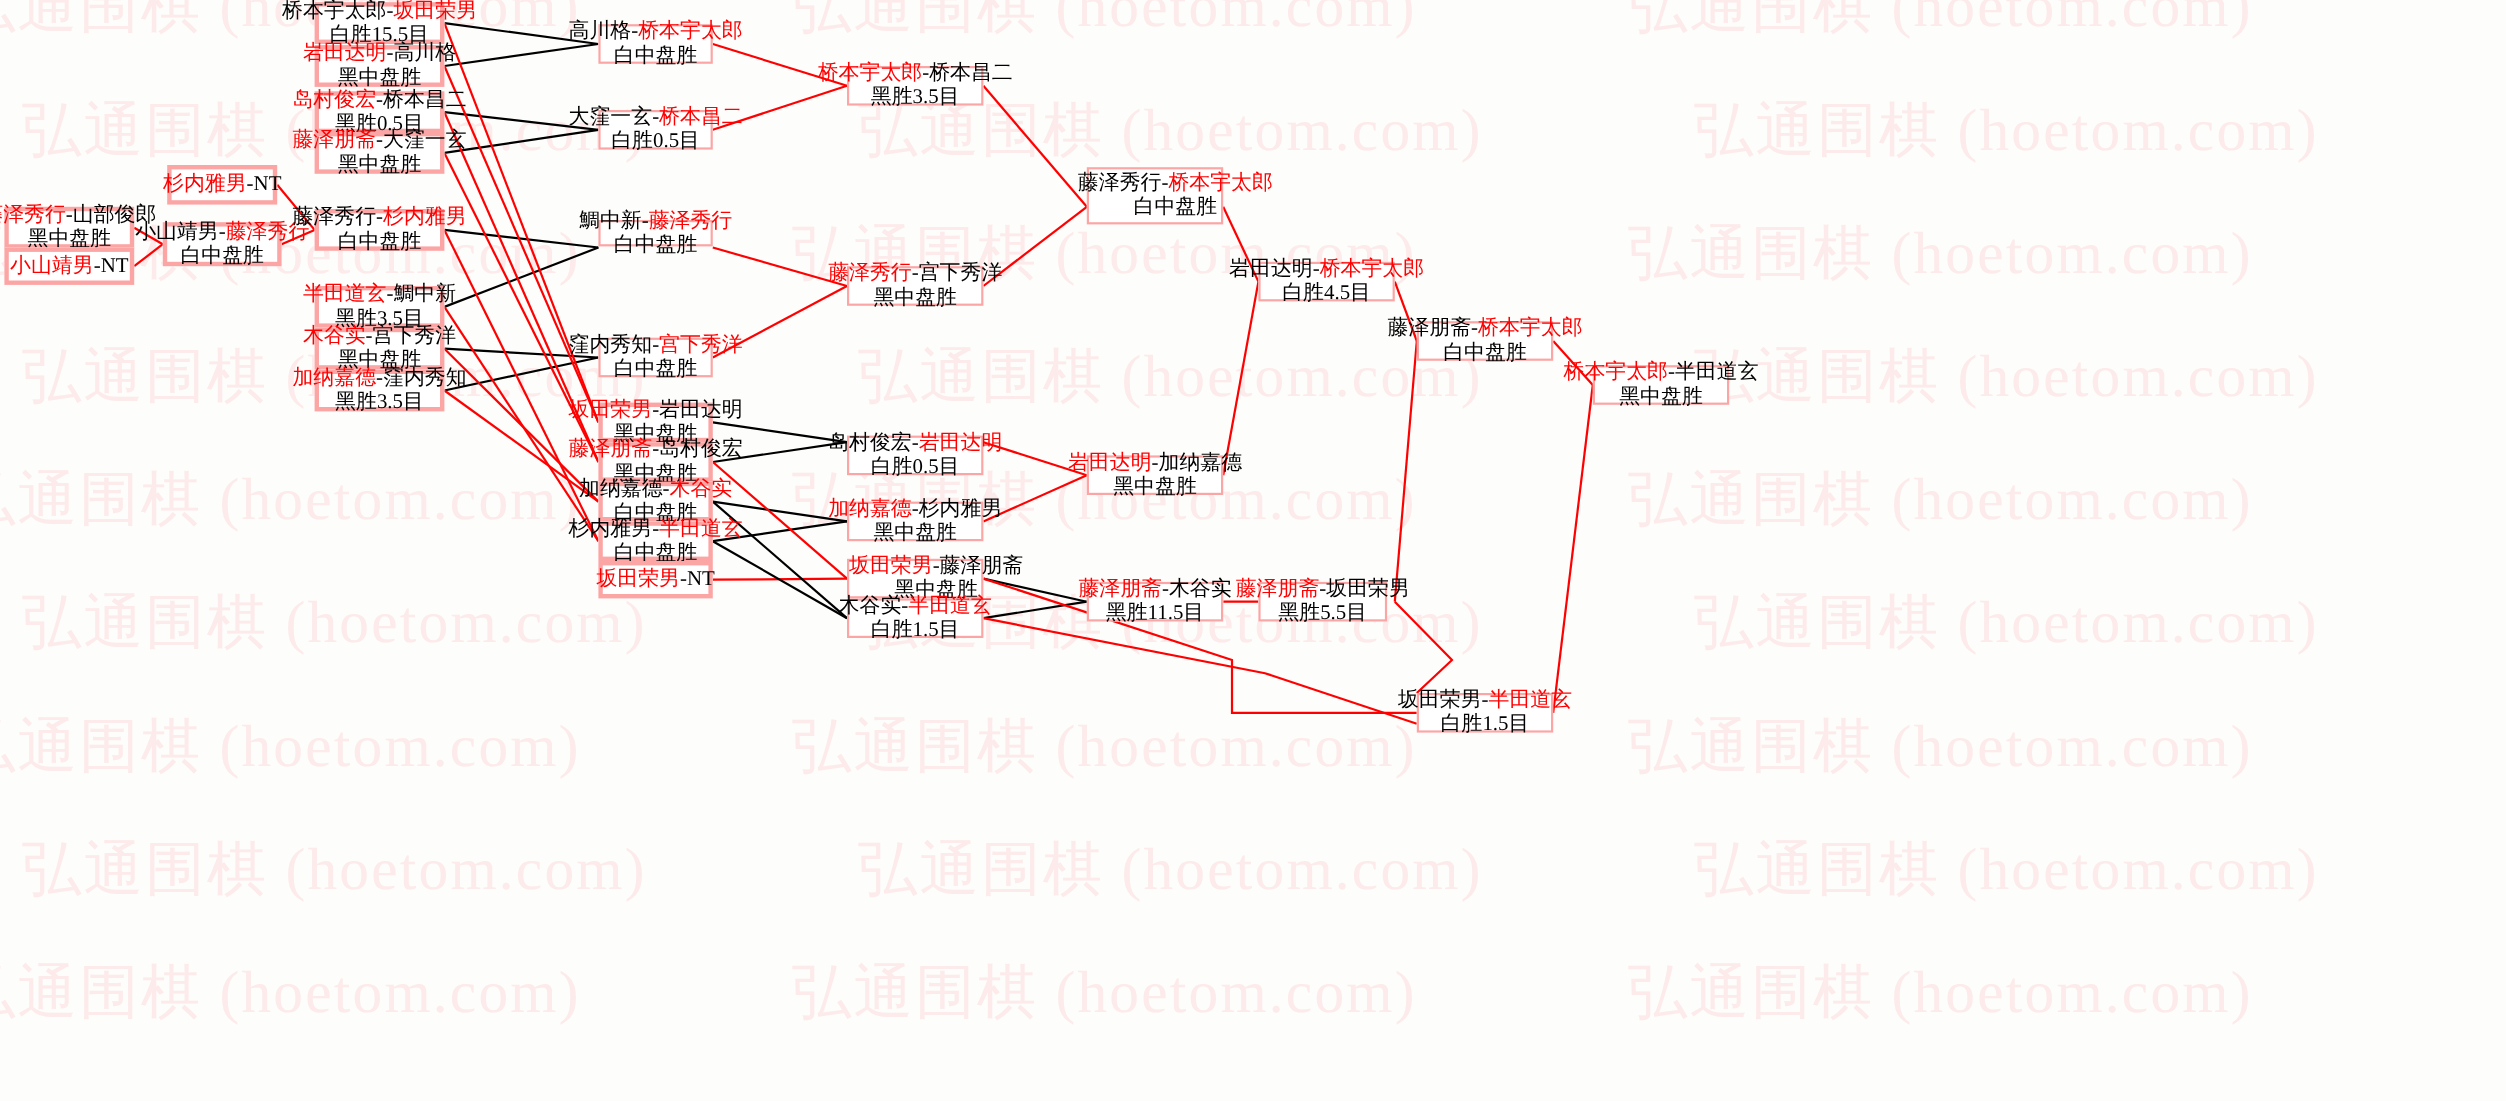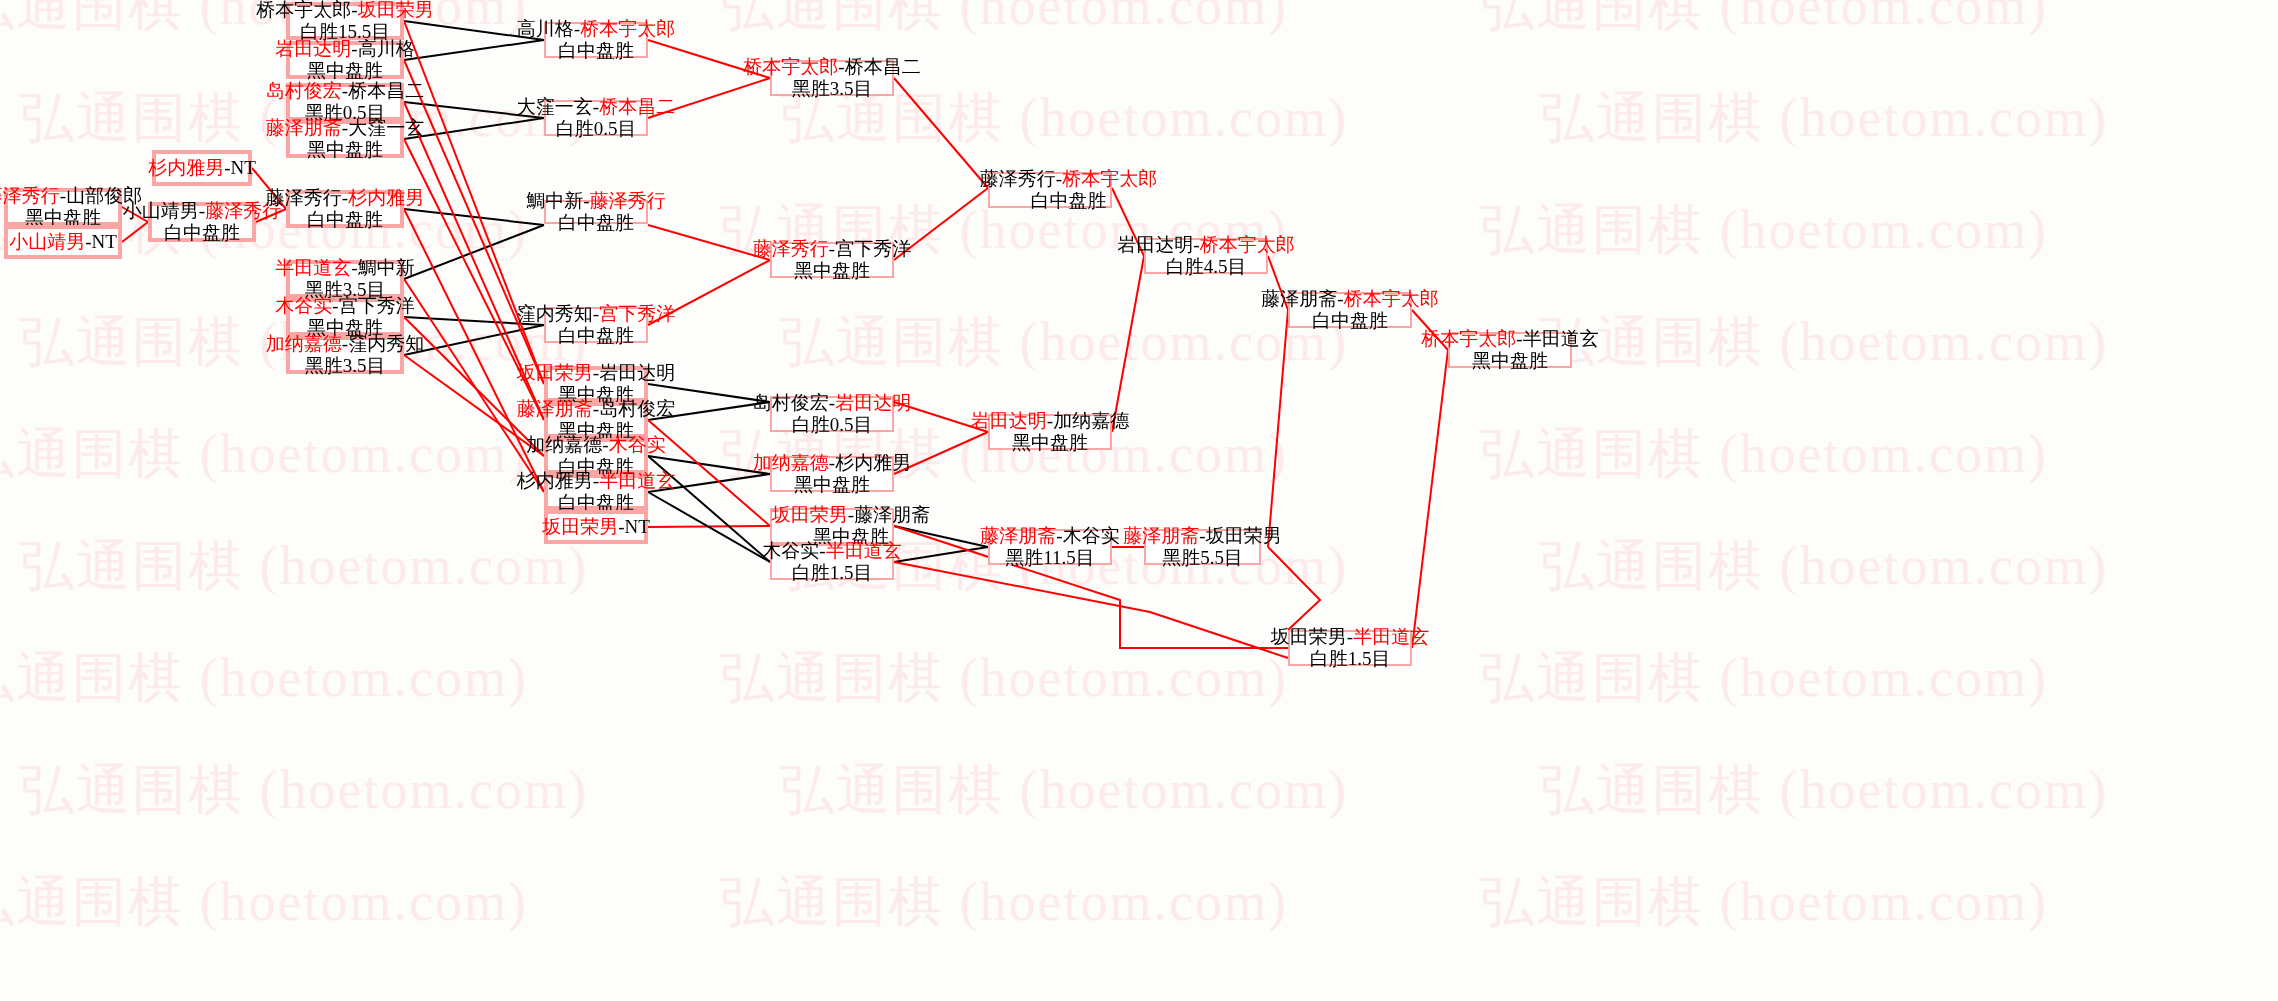--- a/index.html
+++ b/index.html
@@ -232,21 +232,21 @@
       <div class="line2">黑中盘胜</div>
     </div>
     <div class="node" style="left: 770px; top: 508px; width: 124px; height: 36px; padding-left: 40px;">
       <div class="line1"><span class="r">坂田荣男</span><span class="k">-</span><span class="k">藤泽朋斋</span></div>
       <div class="line2">黑中盘胜</div>
     </div>
     <div class="node" style="left: 770px; top: 544px; width: 124px; height: 36px;">
       <div class="line1"><span class="k">木谷实</span><span class="k">-</span><span class="r">半田道玄</span></div>
       <div class="line2">白胜1.5目</div>
     </div>
-    <div class="node" style="left: 988px; top: 172px; width: 124px; height: 36px; padding-left: 39px;">
+    <div class="node" style="left: 988px; top: 152px; width: 124px; height: 52px; padding-left: 39px;">
       <div class="line1"><span class="k">藤泽秀行</span><span class="k">-</span><span class="r">桥本宇太郎</span></div>
       <div class="line2">白中盘胜</div>
     </div>
     <div class="node" style="left: 988px; top: 414px; width: 124px; height: 36px;">
       <div class="line1"><span class="r">岩田达明</span><span class="k">-</span><span class="k">加纳嘉德</span></div>
       <div class="line2">黑中盘胜</div>
     </div>
     <div class="node" style="left: 988px; top: 529px; width: 124px; height: 36px;">
       <div class="line1"><span class="r">藤泽朋斋</span><span class="k">-</span><span class="k">木谷实</span></div>
       <div class="line2">黑胜11.5目</div>

